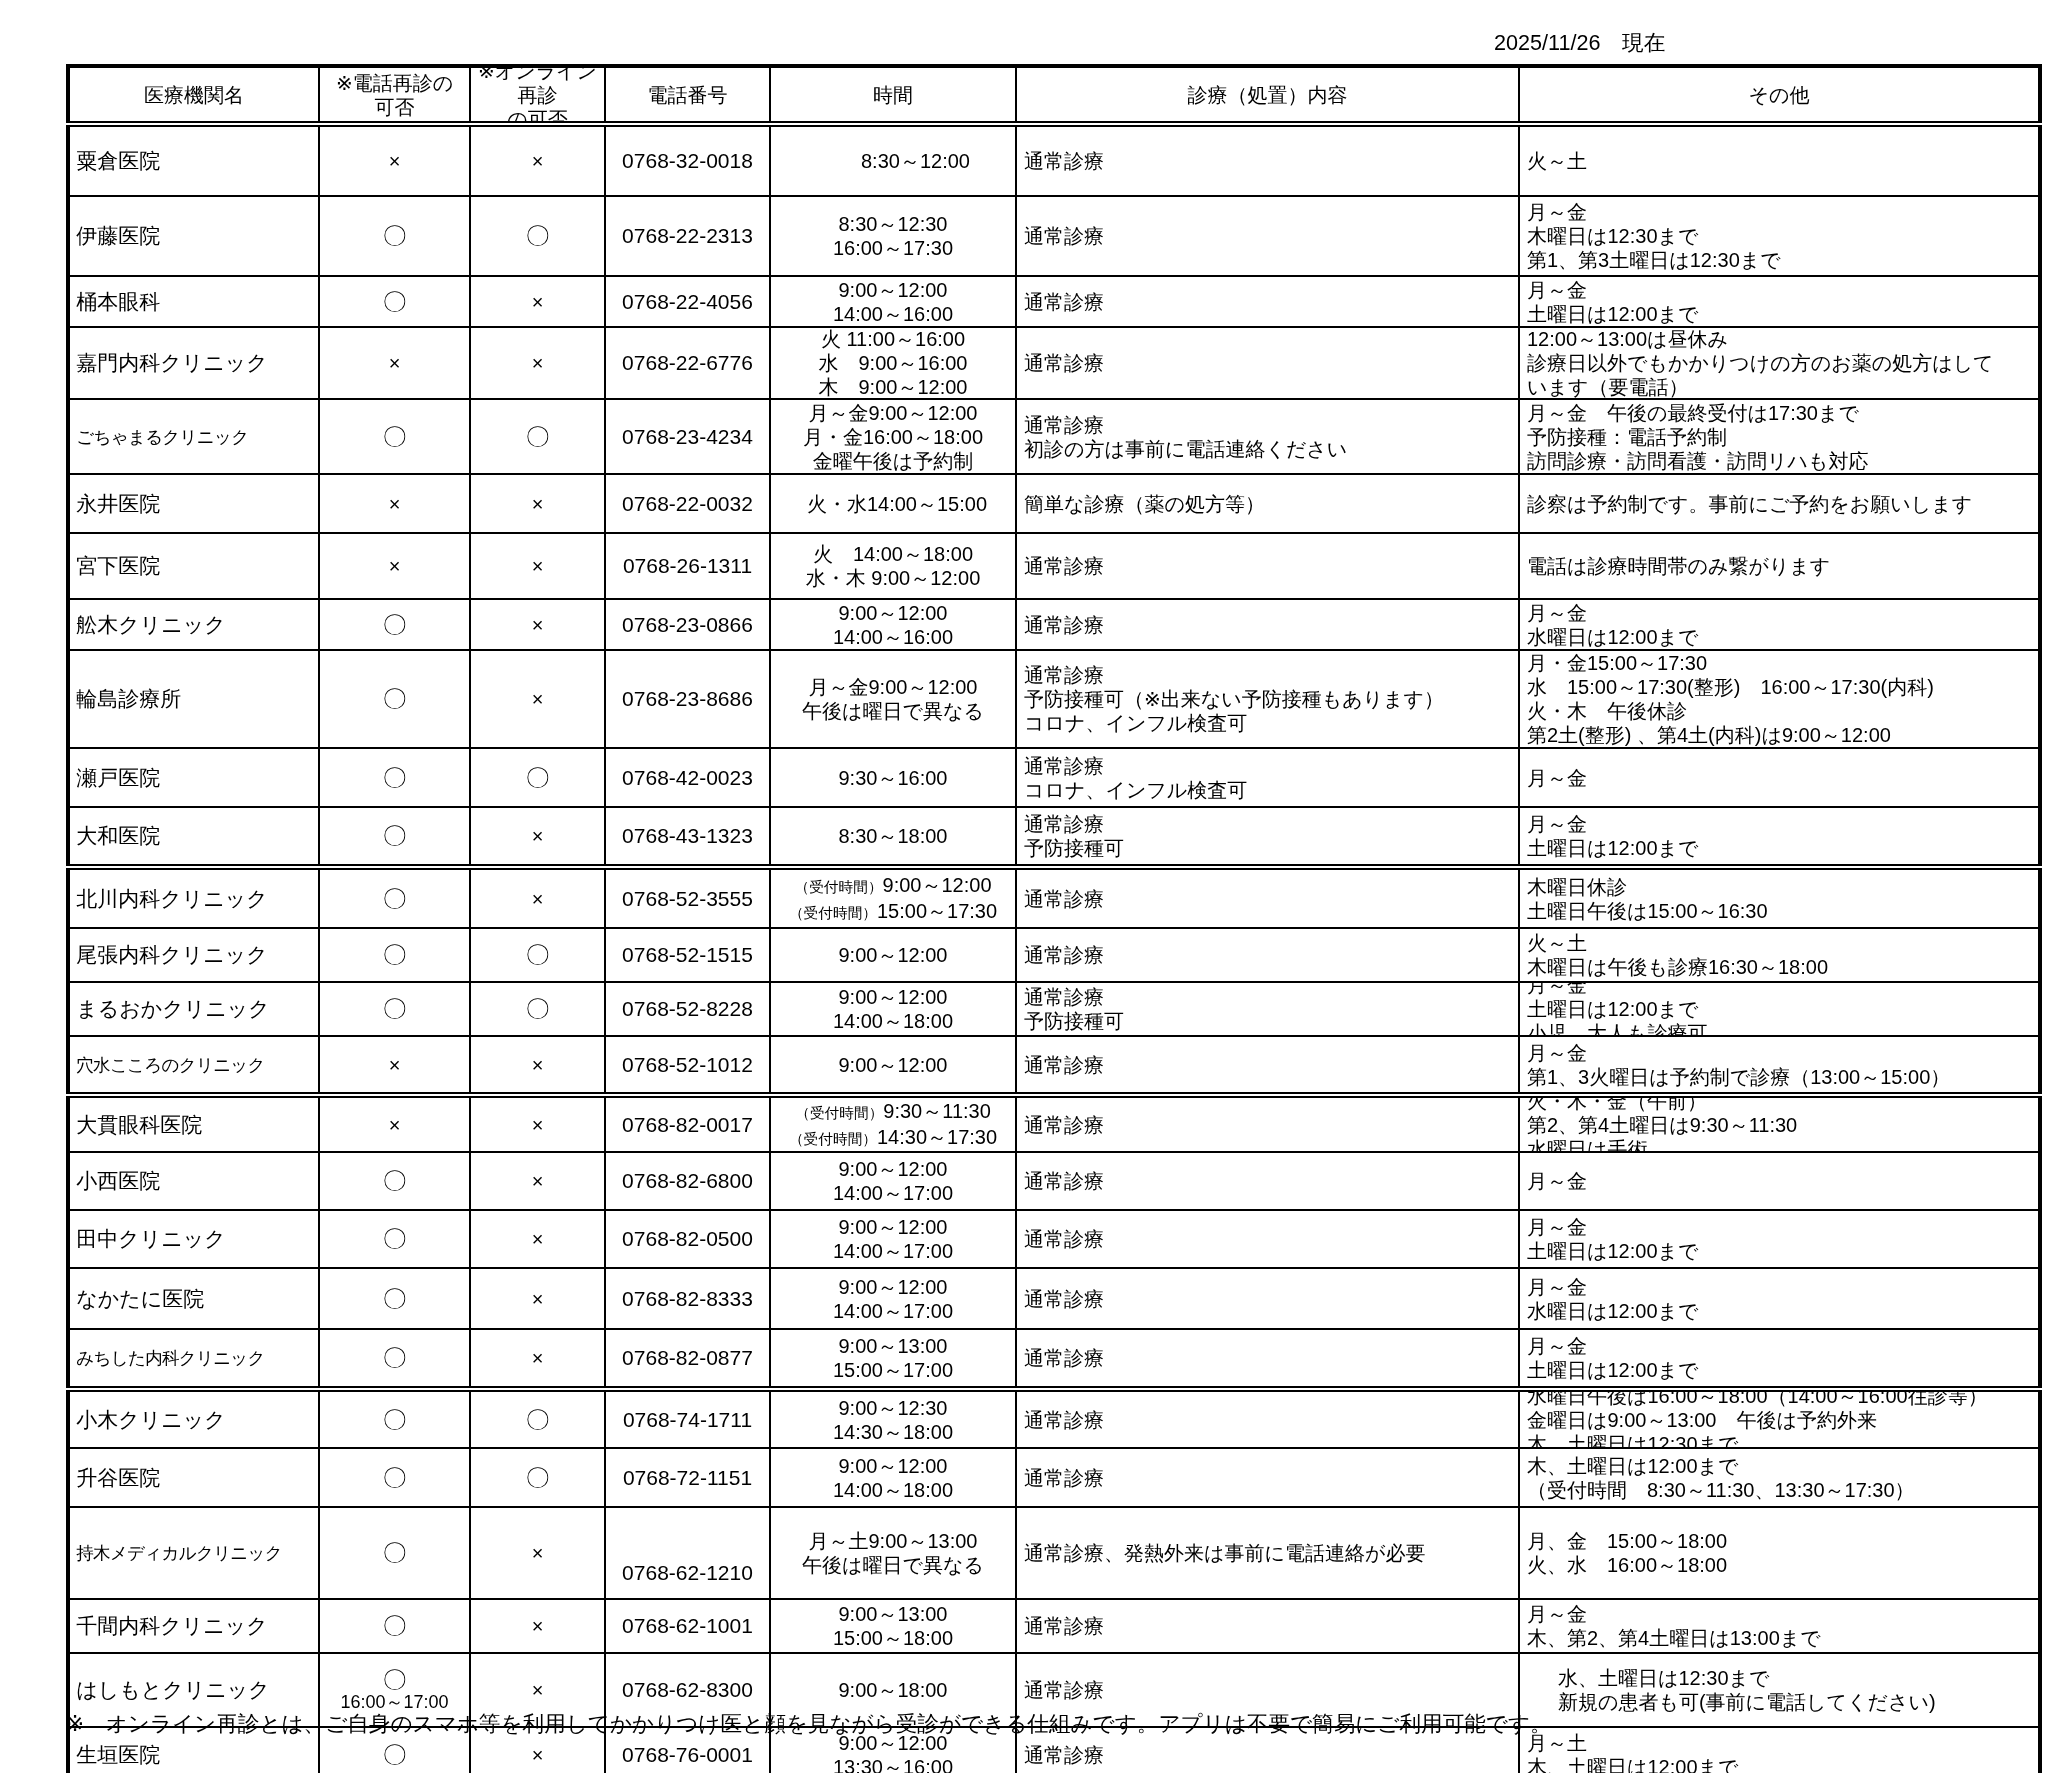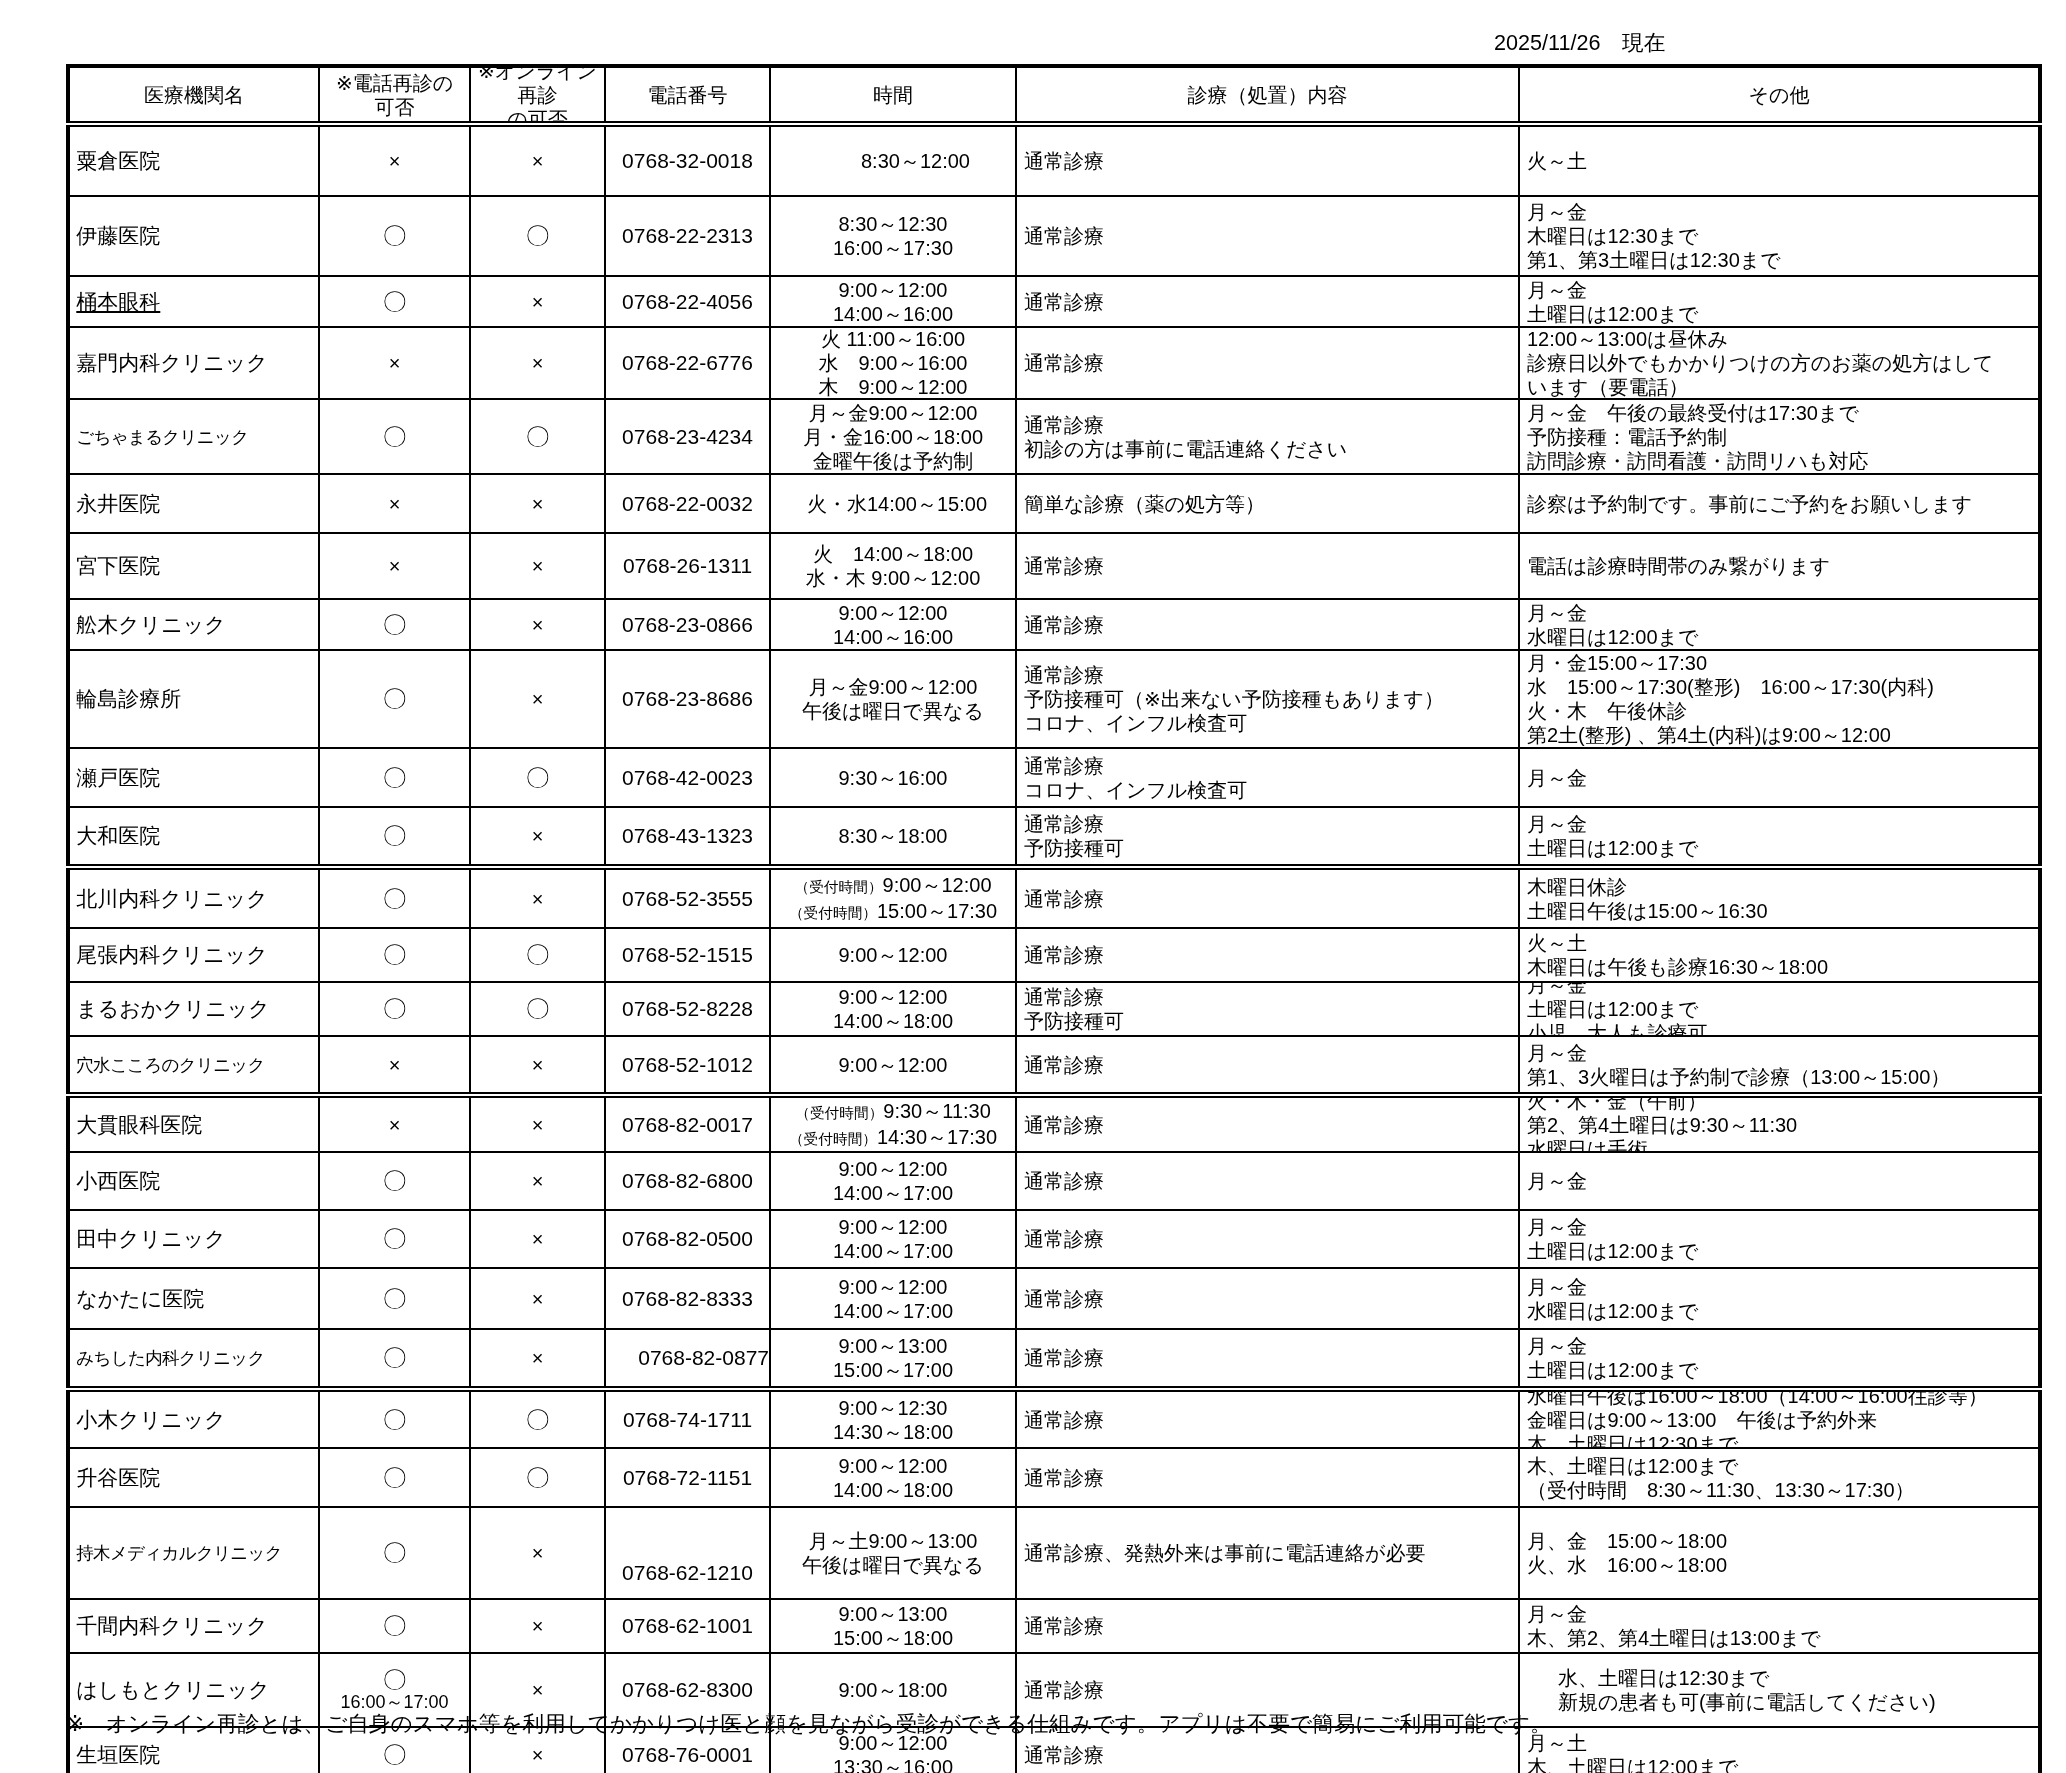--- a/index.html
+++ b/index.html
@@ -140,21 +140,21 @@
           </td>
           <td class="c-content">
             <div class="cell" style="height: 78px;"><div>通常診療</div></div>
           </td>
           <td class="c-other">
             <div class="cell" style="height: 78px;"><div>月～金</div><div>木曜日は12:30まで</div><div>第1、第3土曜日は12:30まで</div></div>
           </td>
         </tr>
         <tr>
           <td class="c-name">
-            <div class="cell" style="height: 49px; text-decoration: underline;">
+            <div class="cell" style="height: 49px;">
               <div>桶本眼科</div>
             </div>
           </td>
           <td class="c-mark">
             <div class="cell" style="height: 49px;">
               <div class="mark-o">〇</div>
             </div>
           </td>
           <td class="c-mark">
             <div class="cell" style="height: 49px;">
@@ -682,21 +682,21 @@
             <div class="cell" style="height: 56px;">
               <div class="mark-o">〇</div>
             </div>
           </td>
           <td class="c-mark">
             <div class="cell" style="height: 56px;">
               <div class="mark-x">×</div>
             </div>
           </td>
           <td class="c-phone">
-            <div class="cell" style="height: 56px; align-items: flex-end;">
+            <div class="cell" style="height: 56px;">
               <div>0768-82-0877</div>
             </div>
           </td>
           <td class="c-time">
             <div class="cell" style="height: 56px;"><div>9:00～13:00</div><div>15:00～17:00</div></div>
           </td>
           <td class="c-content">
             <div class="cell" style="height: 56px;"><div>通常診療</div></div>
           </td>
           <td class="c-other">

